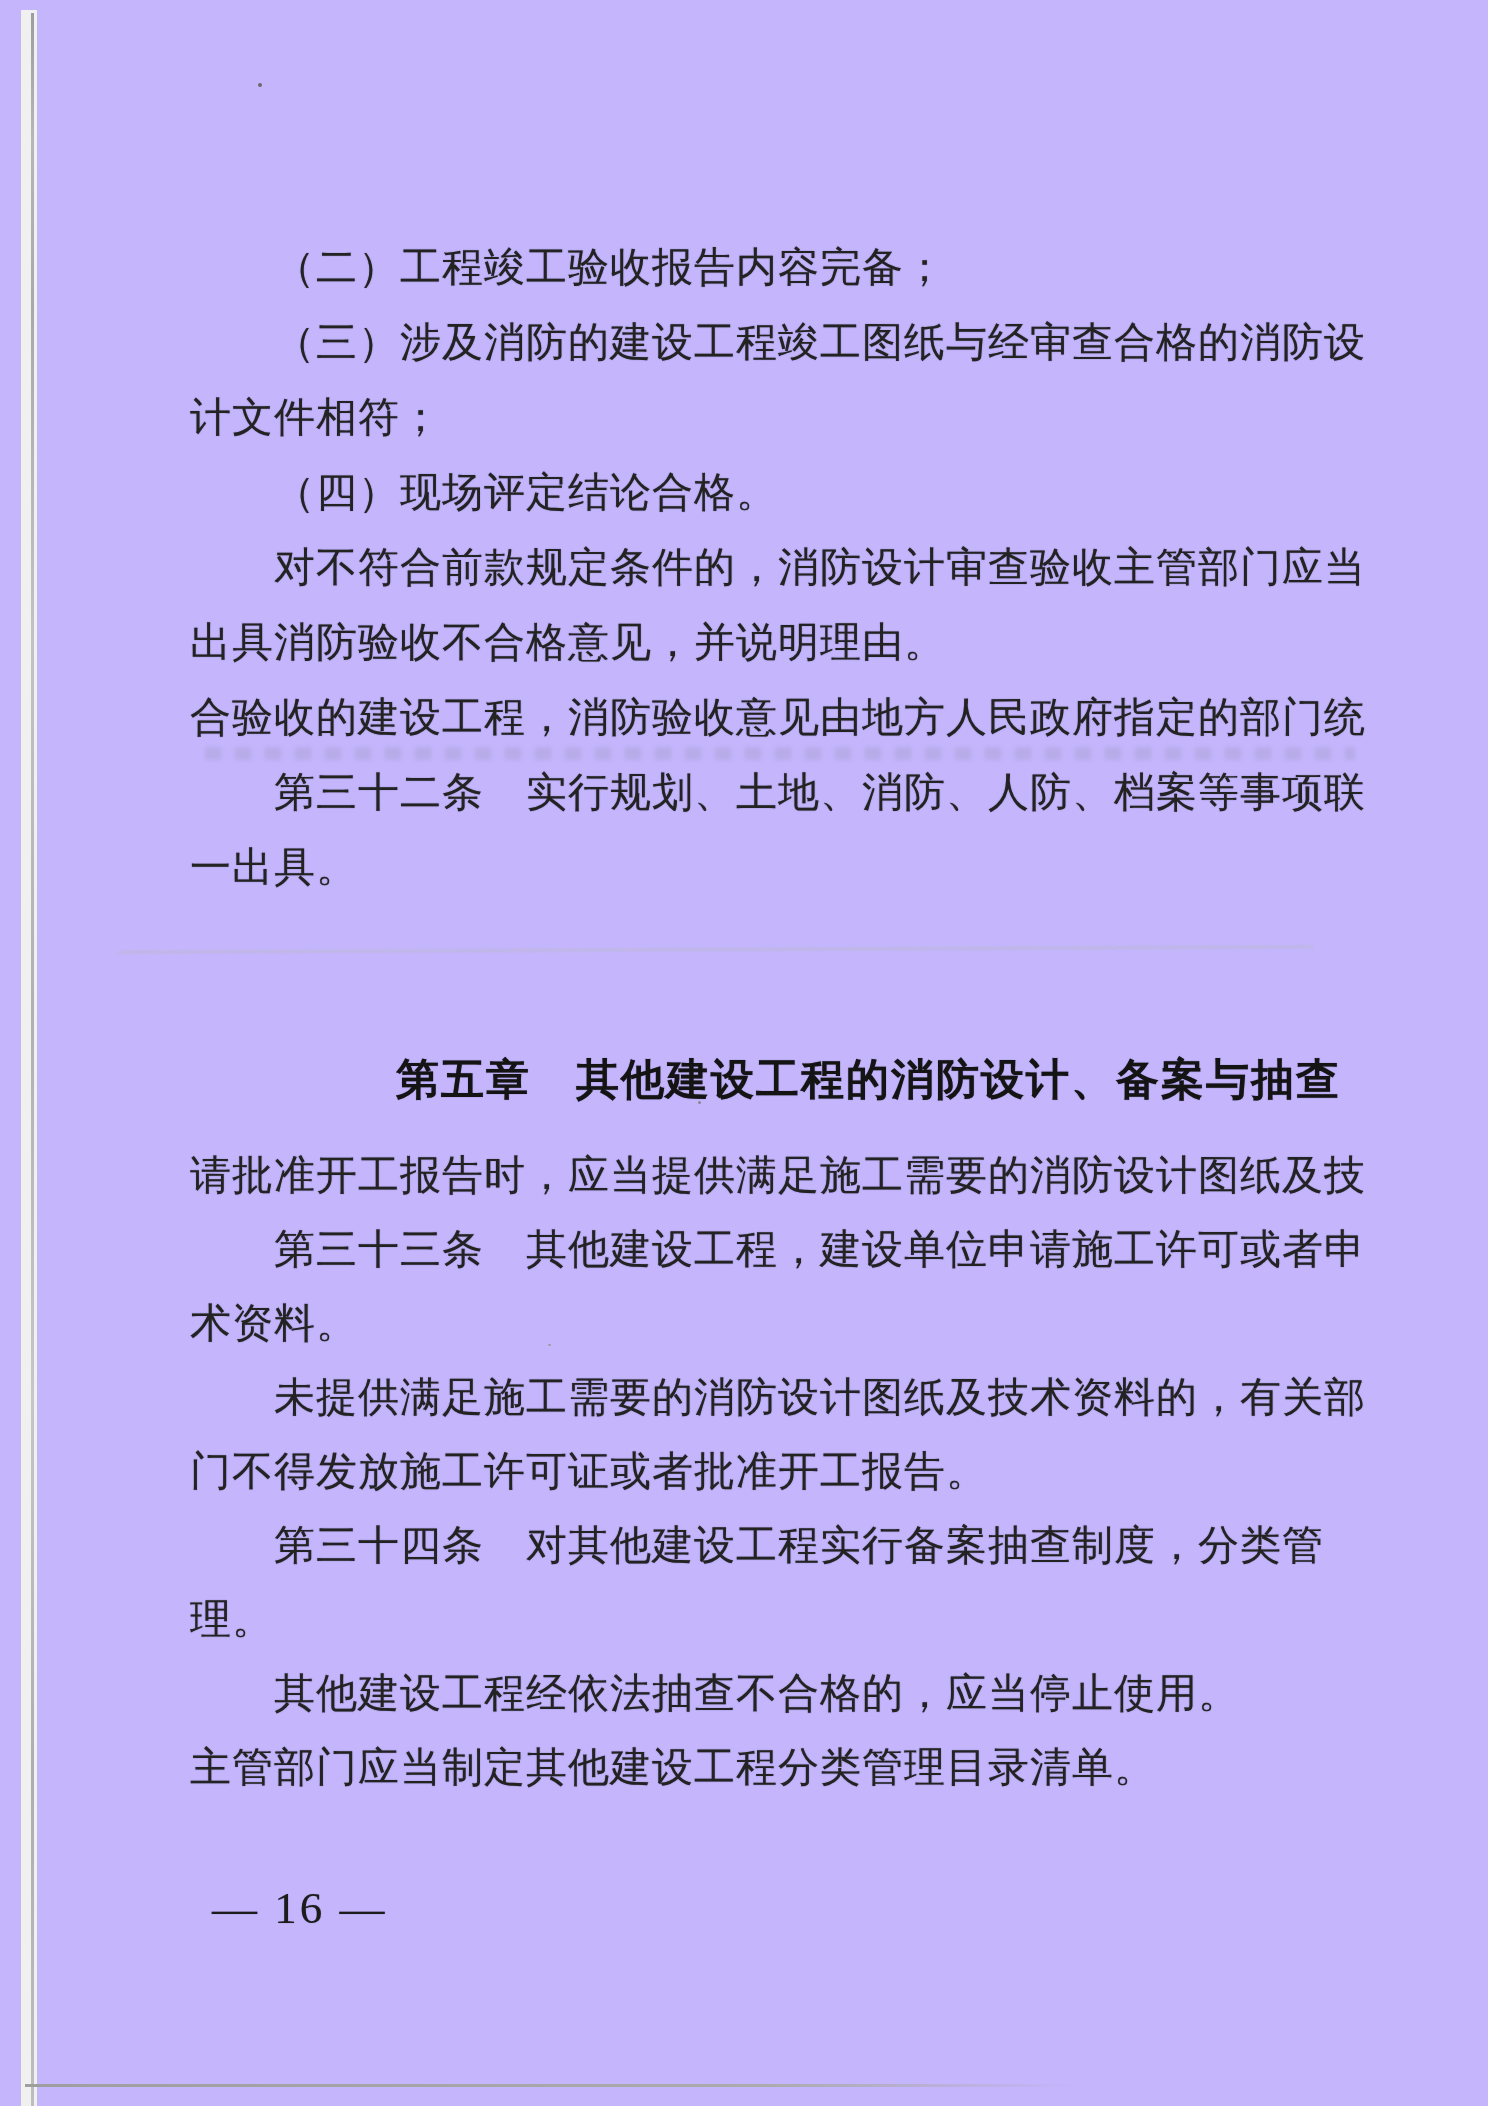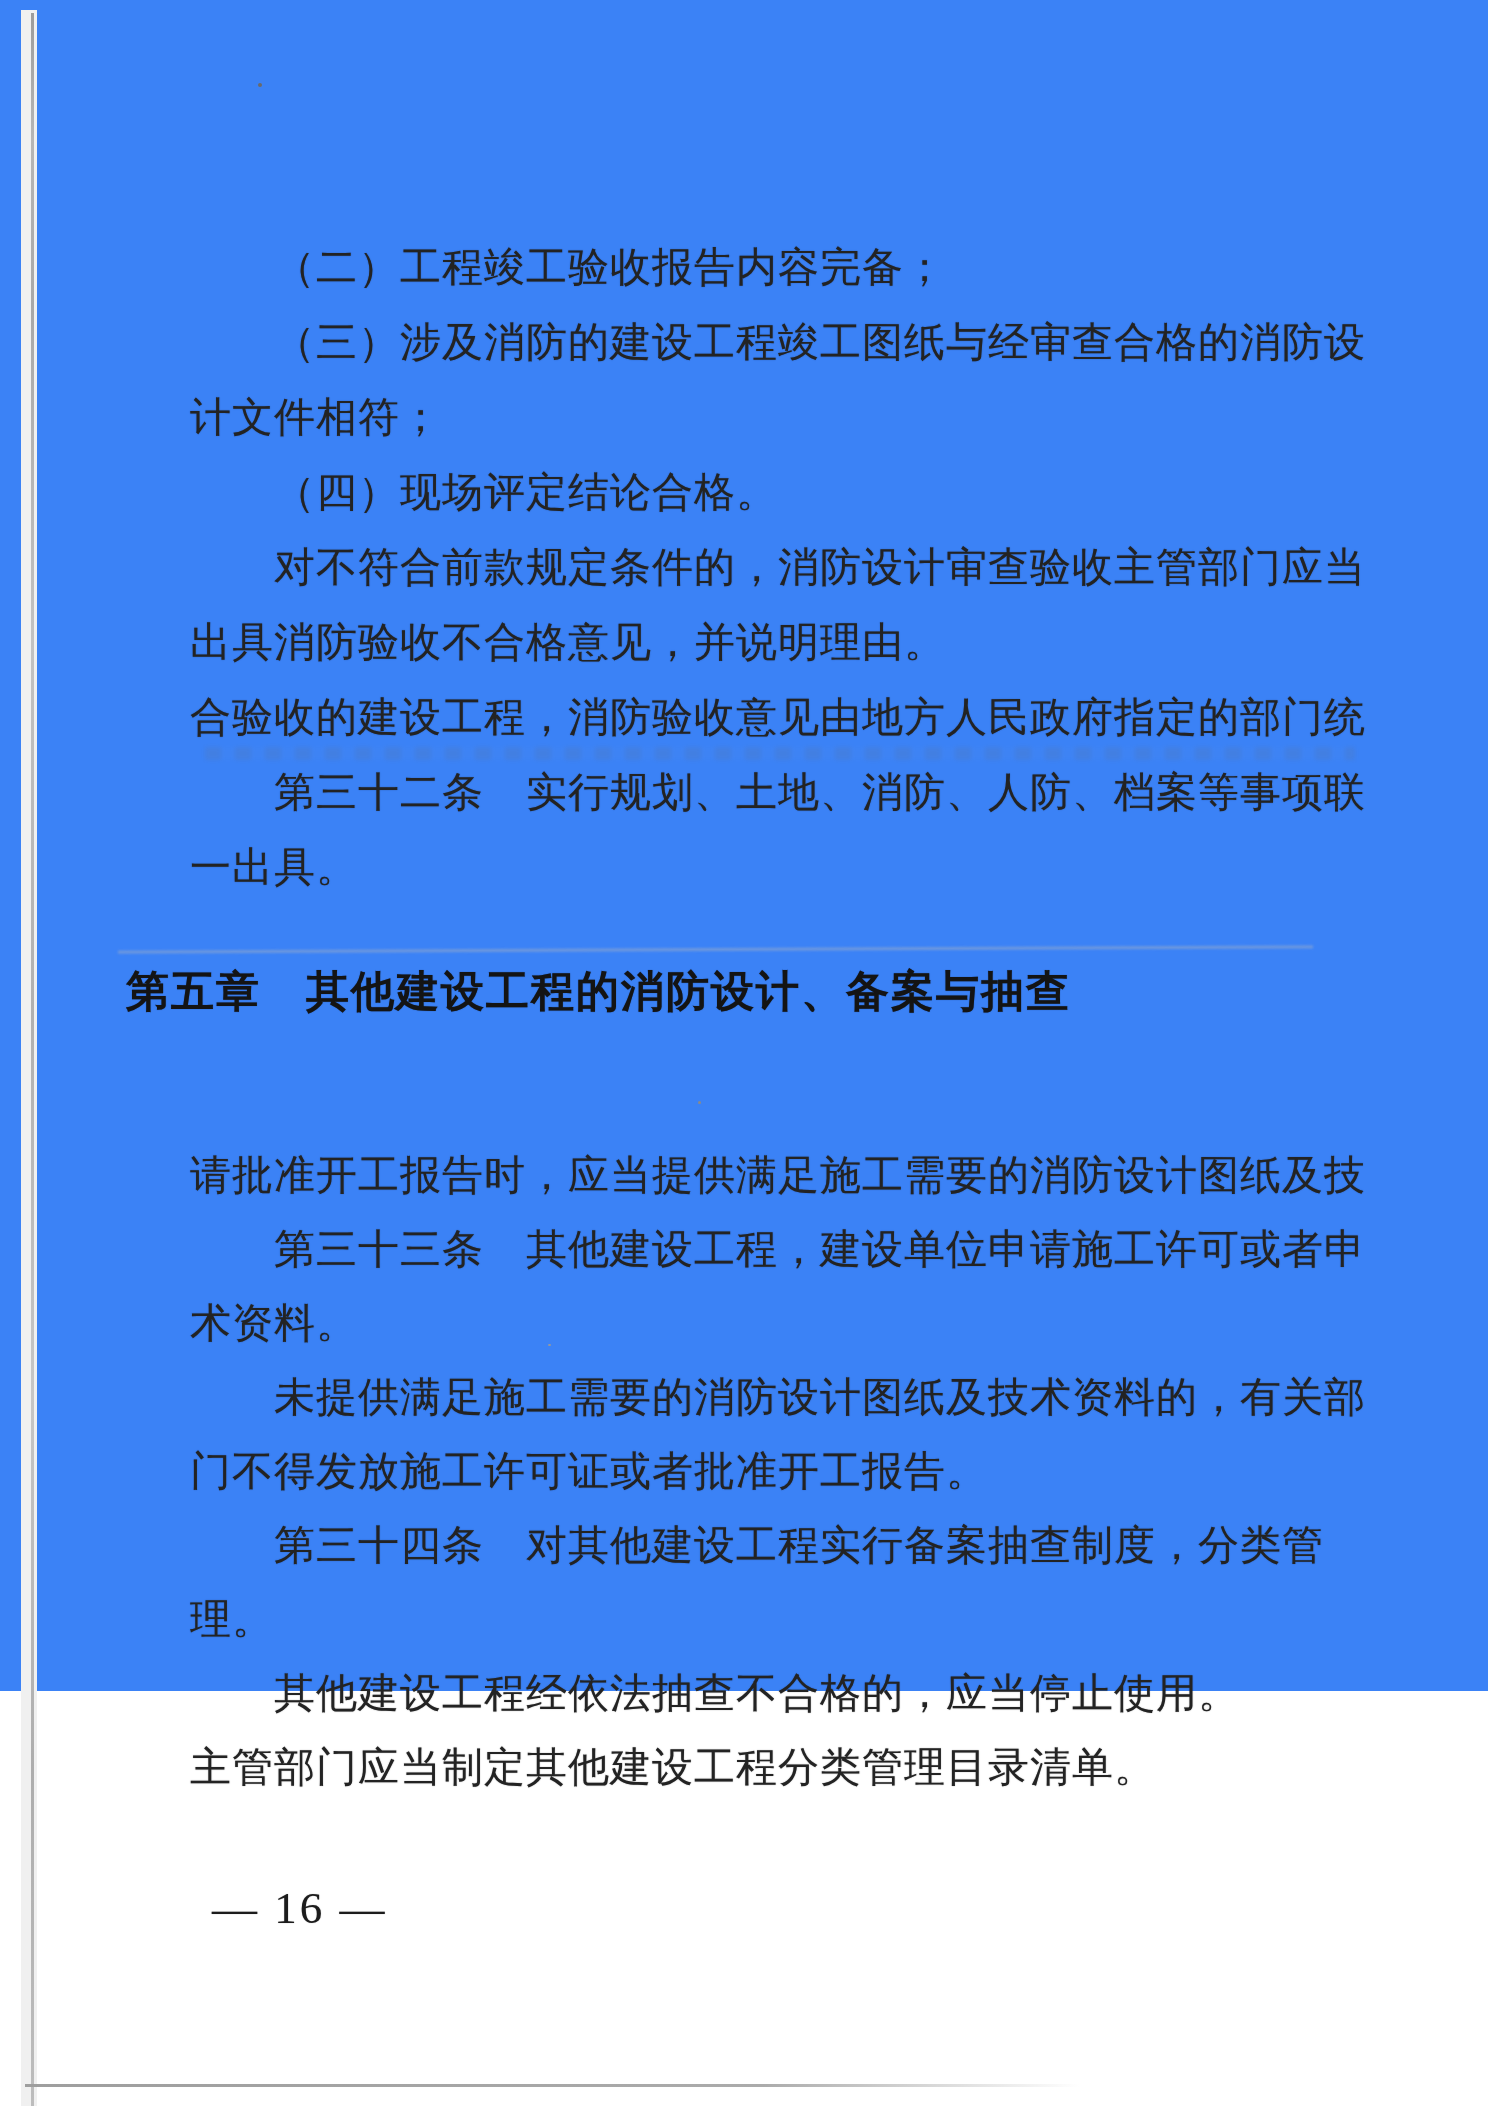--- a/index.html
+++ b/index.html
@@ -2,43 +2,43 @@
 <html><head>
 <meta charset="utf-8">
 <style>
   html,body{margin:0;padding:0;}
   body{
     width:1488px;height:2106px;position:relative;overflow:hidden;
     background:#ffffff;
     font-family:"Liberation Serif","DejaVu Serif",serif;
   }
   .page{
-    position:absolute;left:0;top:0;width:1488px;height:1691px;
-    background:#3b82f6;
+    position:absolute;left:0;top:0;width:1488px;height:2106px;
+    background:#c4b5fd;
   }
   
   .textcol{
     position:absolute;left:190px;width:1215px;
     color:#222222;
   }
   .g1{top:230px;}
   .g2{top:1138px;}
   .body-line{
     height:75px;line-height:75px;
     font-size:41px;letter-spacing:1px;
     white-space:nowrap;
     color:#232323;
     text-shadow:0 0 1.2px rgba(20,20,20,.45);
   }
   .g2 .body-line{height:74px;line-height:74px;}
   .body-line.indent{text-indent:84px;}
   
   .heading-row{
-    position:absolute;left:190px;top:962px;width:1215px;
-    text-align:left;height:58px;line-height:58px;
+    position:absolute;left:190px;top:1050px;width:1215px;
+    text-align:right;height:58px;line-height:58px;
   }
   .heading{
     position:relative;left:-64px;
     font-family:"Liberation Sans","DejaVu Sans",sans-serif;
     font-weight:700;font-size:43px;letter-spacing:2px;
     color:#141414;white-space:nowrap;
     text-shadow:0 0 1px rgba(0,0,0,.5);
   }
   
   .pagenum{

